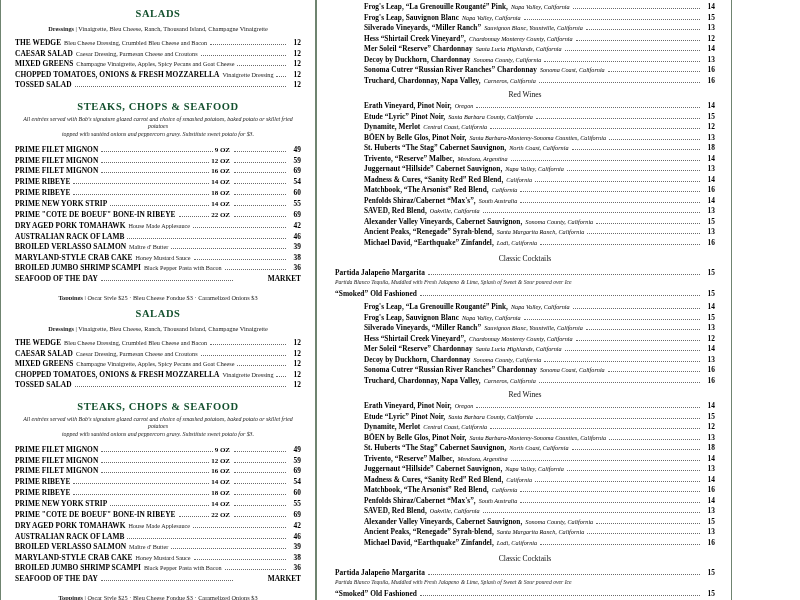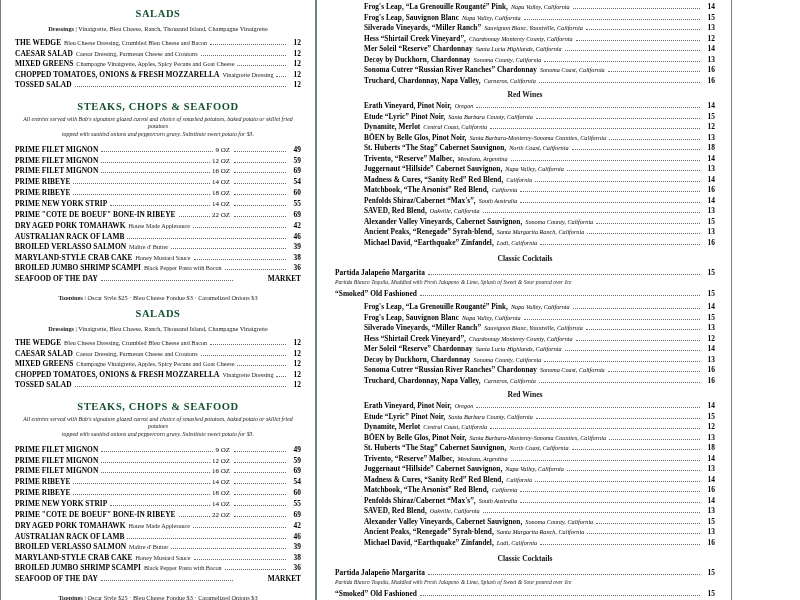--- a/index.html
+++ b/index.html
@@ -51,21 +51,21 @@
     color: #14512e;
     font-weight: bold;
     font-size: 10.5px;
     letter-spacing: 0.6px;
     margin: 0;
     font-family: "Liberation Serif", serif;
   }
   .sub-head {
     text-align: center;
     color: #111111;
-    font-weight: bold;
+    font-weight: normal;
     font-size: 7.6px;
     margin: 0;
   }
   .note-line {
     text-align: center;
     font-size: 6.3px;
     color: #1a1a1a;
     margin: 0;
   }
   .note-line b { font-weight: bold; }
@@ -102,21 +102,21 @@
     color: #1a1a1a;
   }
   .row .leader {
     flex: 1 1 auto;
     border-bottom: 0.7px dotted #6a6a6a;
     margin: 0 2px 1.8px 3px;
     min-width: 6px;
     height: 0;
   }
   .row .oz {
-    font-weight: normal;
+    font-weight: bold;
     font-size: 7px;
     flex: 0 0 auto;
     padding-right: 1px;
   }
   .row .leader2 {
     flex: 0 0 52px;
     border-bottom: 0.7px dotted #6a6a6a;
     margin: 0 2px 1.8px 3px;
     height: 0;
   }

